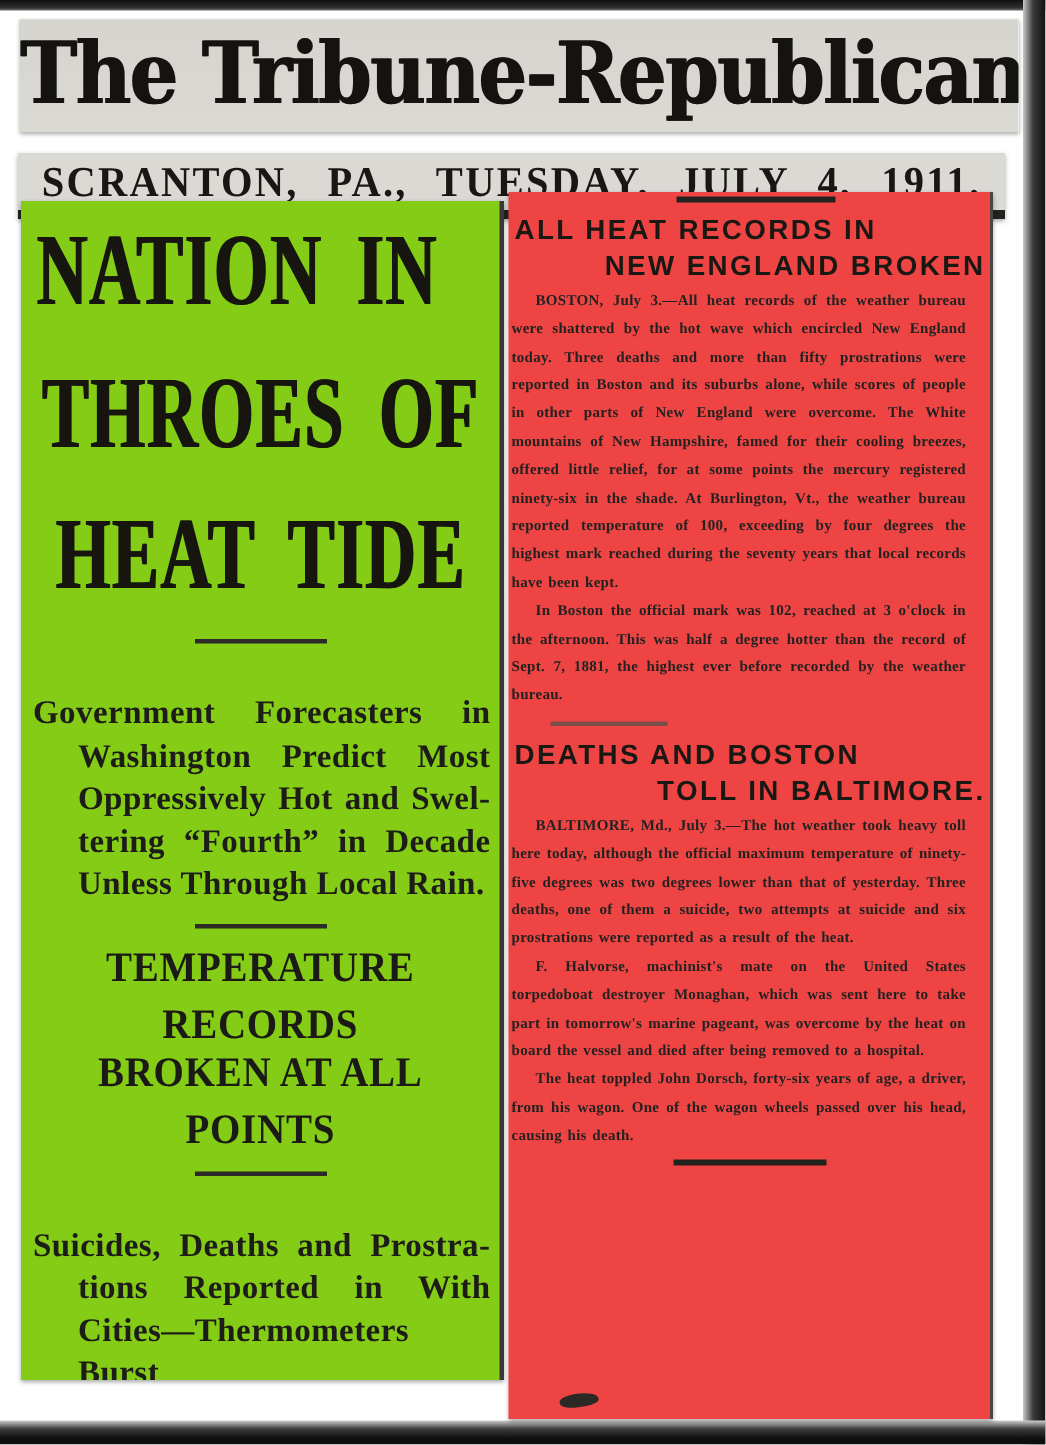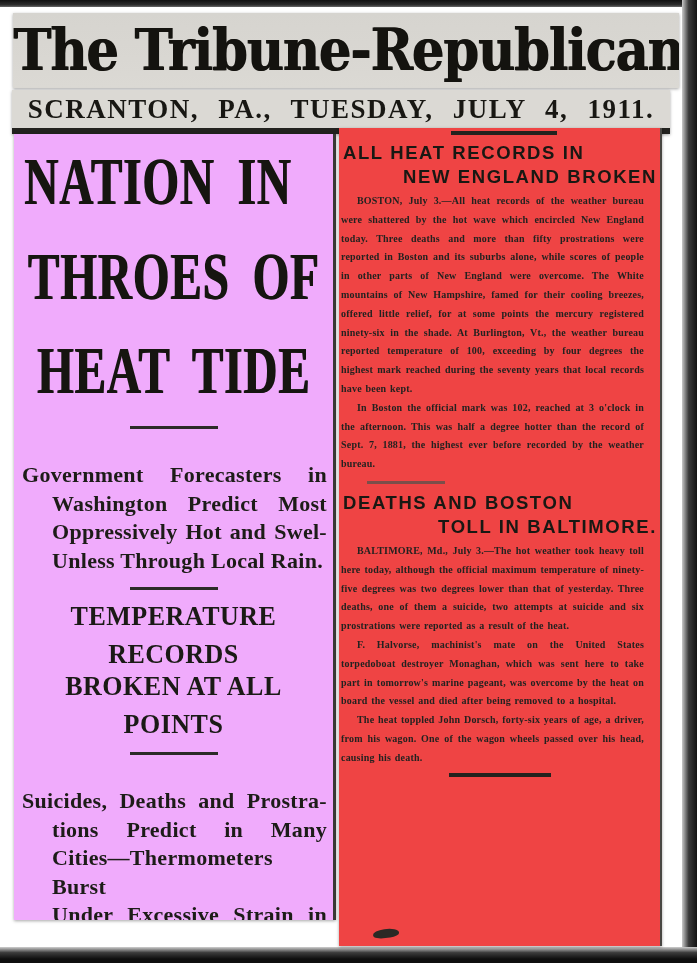--- a/index.html
+++ b/index.html
@@ -17,28 +17,28 @@
   
   .clip{position:absolute;background:#d8d6d1;color:#1f1e1b;overflow:hidden;
     box-shadow:0 1px 3px rgba(0,0,0,.35);}
   .clip.masthead{left:13px;top:13px;width:666px;height:75px;
     background:linear-gradient(to bottom,#d6d4cf,#dbd9d4);}
   .masthead-title{
     font-family:"DejaVu Serif",serif;font-weight:bold;font-size:51px;
     text-align:center;line-height:75px;letter-spacing:-1px;color:#14130f;
     transform:scaleY(1.12);transform-origin:center;
     text-shadow:1px 0 0 #14130f;white-space:nowrap;}
-  .clip.dateline{left:12px;top:90px;width:658px;height:44px;
+  .clip.dateline{left:12px;top:102px;width:658px;height:44px;
     border-bottom:6px solid #23221f;box-sizing:border-box;
     background:#dbd9d4;}
   .dateline-text{font-weight:bold;font-size:27px;line-height:38px;
     text-align:center;letter-spacing:1.5px;word-spacing:11px;color:#181713;
     white-space:nowrap;transform:scaleY(1.05);transform-origin:center;}
   .clip.col-left{left:14px;top:134px;width:322px;height:786px;
-    border-right:3px solid #393835;box-sizing:border-box;background:#f0abfc;}
+    border-right:3px solid #393835;box-sizing:border-box;background:#84cc16;}
   .clip.col-right{left:339px;top:128px;width:323px;height:818px;
     border-right:2px solid #494743;box-sizing:border-box;background:#ef4444;}
   
   .headline{padding-top:4px;}
   .headline .hl{display:block;height:92px;font-weight:bold;
     font-size:47px;color:#161510;white-space:nowrap;}
   .headline .hl span{display:inline-block;transform:scaleY(1.45);
     transform-origin:center;letter-spacing:1px;word-spacing:10px;
     text-shadow:1px 0 0 #161510;}
   .hl.l1{text-align:left;padding-left:10px;line-height:86px;}
@@ -92,31 +92,32 @@
   <div class="headline">
     <div class="hl l1"><span>NATION IN</span></div>
     <div class="hl l2"><span>THROES OF</span></div>
     <div class="hl l3"><span>HEAT TIDE</span></div>
   </div>
   <div class="rule small"></div>
   <div class="deck">
     <span class="dline first">Government Forecasters in</span>
     <span class="dline">Washington Predict Most</span>
     <span class="dline">Oppressively Hot and Swel-</span>
+    <span class="dline">tering “Fourth” in Decade</span>
     <span class="dline last">Unless Through Local Rain.</span>
   </div>
   <div class="rule small"></div>
   <div class="subhead">
     <span class="sline">TEMPERATURE RECORDS</span>
     <span class="sline">BROKEN AT ALL POINTS</span>
   </div>
   <div class="rule small"></div>
   <div class="deck">
     <span class="dline first">Suicides, Deaths and Prostra-</span>
-    <span class="dline">tions Predict in Many</span>
+    <span class="dline">tions Reported in With</span>
     <span class="dline">Cities—Thermometers Burst</span>
     <span class="dline">Under Excessive Strain in</span>
 
   </div>
 
 </div>
 
 <div class="clip col-right">
   <div class="toprule"></div>
 

